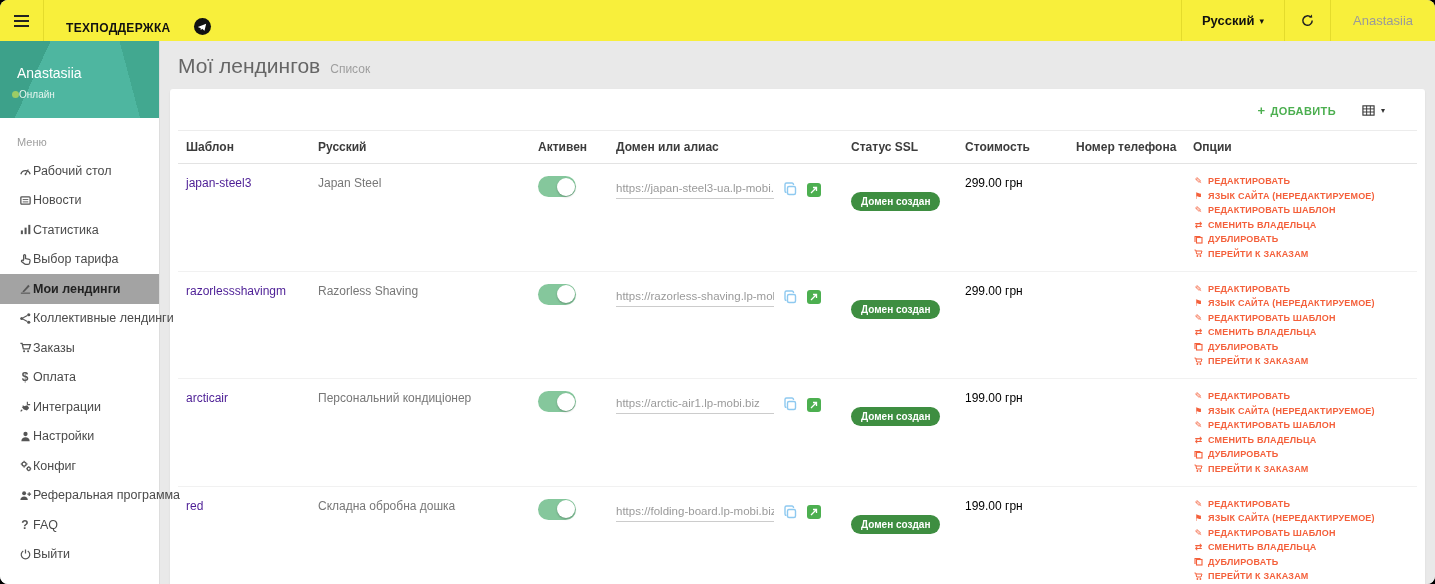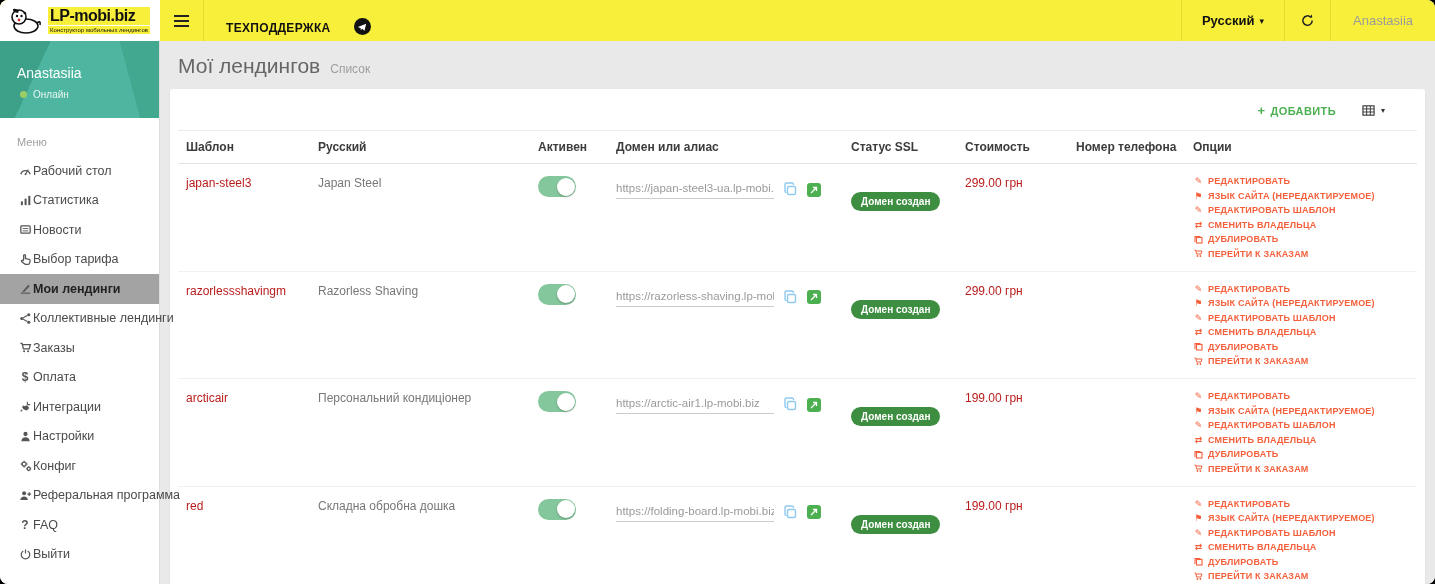--- a/index.html
+++ b/index.html
@@ -25,21 +25,21 @@
   .refresh-box { display:flex; align-items:center; justify-content:center; width:46px; border-left:1px solid #e4db2c; cursor:pointer; }
   .user-box { display:flex; align-items:center; padding:0 22px; font-size:13px; color:#9a9a9a; border-left:1px solid #e4db2c; cursor:pointer; }
 
   
   .sidebar { position:absolute; top:41px; left:0; bottom:0; width:160px; background:#fff; z-index:20; border-right:1px solid #ddd; }
   .profile { height:77px; position:relative; overflow:hidden;
     background:linear-gradient(115deg, #3da18a 0 26%, rgba(0,0,0,0) 26%),
                linear-gradient(255deg, #42a890 0 22%, rgba(0,0,0,0) 22%),
                #4eb6a0; }
   .profile-name { position:absolute; left:17px; top:24px; color:#fff; font-size:14px; }
-  .profile-status { position:absolute; left:20px; top:48px; display:flex; align-items:center; gap:6px; color:#e8f5ef; font-size:10px; }
+  .profile-status { position:absolute; left:12px; top:48px; display:flex; align-items:center; color:#e8f5ef; font-size:10px; }
   .online-dot { width:7px; height:7px; border-radius:50%; background:#9ccc65; }
   .menu-label { padding:18px 17px 8px; font-size:11px; color:#9e9e9e; }
   .menu-item { display:flex; align-items:center; height:29.5px; padding:0 17px; font-size:12.5px; color:#4a4a4a; cursor:pointer; white-space:nowrap; }
   .menu-item.active { background:#a3a3a3; font-weight:bold; color:#222; }
   .mi-ico { width:16px; flex:none; display:flex; justify-content:center; color:#555; font-size:12px; }
   .mi-ico svg { width:13px; height:13px; stroke:#555; fill:none; stroke-width:1.4; }
   .mi-ico svg .f { fill:#555; stroke:none; }
 
   
   .main { position:absolute; left:160px; top:41px; right:0; bottom:0; background:#e9e9e9; overflow:hidden; }
@@ -52,23 +52,23 @@
   .add-plus { font-size:13px; font-weight:bold; }
   .grid-dd { display:flex; align-items:center; gap:6px; cursor:pointer; color:#333; }
   .grid-dd svg { width:13px; height:13px; }
   .grid-dd .caret { font-size:8px; color:#333; }
 
   table { width:calc(100% - 16px); margin:0 8px; border-collapse:collapse; table-layout:fixed; }
   col.c1{width:132px} col.c2{width:220px} col.c3{width:78px} col.c4{width:235px}
   col.c5{width:114px} col.c6{width:111px} col.c7{width:117px} col.c8{width:auto}
   thead th { text-align:left; font-size:12px; color:#3c3c3c; font-weight:bold; padding:9px 8px; border-top:1px solid #ececec; border-bottom:1px solid #e3e3e3; }
   tbody td { vertical-align:top; padding:12px 8px; height:103px; border-bottom:1px solid #f1f1f1; }
-  .cell-template { font-size:12px; color:#b91c1c; }
+  .cell-template { font-size:12px; color:#4c1d95; }
   .cell-name { font-size:12px; color:#777; }
-  .cell-price { font-size:12px; color:#b91c1c; }
+  .cell-price { font-size:12px; color:#000000; }
   .cell-phone { font-size:12px; color:#9a9a9a; }
 
   .toggle { display:inline-block; width:38px; height:21px; background:#85c79c; border-radius:11px; position:relative; cursor:pointer; }
   .toggle .knob { position:absolute; right:1.5px; top:1.5px; width:18px; height:18px; background:#fff; border-radius:50%; box-shadow:0 1px 2px rgba(0,0,0,0.25); }
 
   .domain-wrap { display:flex; align-items:center; gap:9px; margin-top:4px; }
   .domain-input { width:158px; border:none; border-bottom:1px solid #ccc; font-size:11.5px; color:#9a9a9a; padding:2px 0 4px; outline:none; background:transparent; font-family:"Liberation Sans","DejaVu Sans",sans-serif; }
   .ico-copy svg { width:15px; height:15px; display:block; cursor:pointer; }
   .ico-visit { width:14px; height:14px; background:#4caf50; border-radius:3px; display:flex; align-items:center; justify-content:center; cursor:pointer; }
   .ico-visit svg { width:8px; height:8px; }
@@ -81,36 +81,20 @@
   .opt-ico svg { width:9px; height:9px; }
 
   .refresh-box svg { width:15px; height:15px; }
 </style>
 </head>
 <body>
 
 <div class="app">
 
   <div class="topbar">
-    <div class="brand">
-      <svg class="brand-logo" viewBox="0 0 34 30">
-        <ellipse cx="18" cy="20" rx="12" ry="7" fill="#fff" stroke="#111" stroke-width="1.6"></ellipse>
-        <circle cx="11" cy="11" r="7" fill="#fff" stroke="#111" stroke-width="1.6"></circle>
-        <path d="M6 6 Q3 2 8 3 Q12 4 10 7 Z" fill="#111"></path>
-        <path d="M15 7 Q19 4 18 9 Z" fill="#111"></path>
-        <circle cx="9" cy="10" r="1.2" fill="#111"></circle>
-        <circle cx="13.5" cy="10" r="1.2" fill="#111"></circle>
-        <circle cx="11" cy="14" r="1.4" fill="#d32f2f"></circle>
-        <path d="M29 17 Q33 14 32 19" stroke="#111" stroke-width="1.6" fill="none"></path>
-      </svg>
-      <div class="brand-text">
-        <span class="brand-name">LP-mobi.biz</span>
-        <span class="brand-tagline">Конструктор мобильных лендингов</span>
-      </div>
-    </div>
     <div class="hamburger">
         <i></i>
         <i></i>
         <i></i>
       </div>
     <div class="support-btn">
       <span>ТЕХПОДДЕРЖКА</span>
       <span class="tg-circle">
         <svg viewBox="0 0 12 12">
             <path d="M1 6 L11 2 L9 10.5 L6.2 8 L4.5 10 L4.4 7.4 Z" fill="#fff"></path>
@@ -149,35 +133,35 @@
             <path d="M2 11a5.2 5.2 0 0 1 10 0"></path>
             <path d="M7 11 L10 6" stroke-width="1.2"></path>
             <circle class="f" cx="7" cy="11" r="1"></circle>
           </svg>
         </span>
       <span>Рабочий стол</span>
     </div>
     <div class="menu-item">
       <span class="mi-ico">
           <svg viewBox="0 0 14 14">
+            <rect x="2" y="3" width="10" height="8" rx="1"></rect>
+            <path d="M4 6h6 M4 8.5h6" stroke-width="1"></path>
+          </svg>
+        </span>
+      <span>Новости</span>
+    </div>
+    <div class="menu-item">
+      <span class="mi-ico">
+          <svg viewBox="0 0 14 14">
             <rect class="f" x="2" y="8" width="2.2" height="4"></rect>
             <rect class="f" x="6" y="5" width="2.2" height="7"></rect>
             <rect class="f" x="10" y="2" width="2.2" height="10"></rect>
           </svg>
         </span>
       <span>Статистика</span>
-    </div>
-    <div class="menu-item">
-      <span class="mi-ico">
-          <svg viewBox="0 0 14 14">
-            <rect x="2" y="3" width="10" height="8" rx="1"></rect>
-            <path d="M4 6h6 M4 8.5h6" stroke-width="1"></path>
-          </svg>
-        </span>
-      <span>Новости</span>
     </div>
     <div class="menu-item">
       <span class="mi-ico">
           <svg viewBox="0 0 14 14">
             <path d="M5 7V2.8a1 1 0 0 1 2 0V6l4 .8c.8.2 1 .8.9 1.5l-.5 2.7c-.2.8-.7 1.2-1.5 1.2H7.2c-.5 0-1-.2-1.4-.6L3 9.5c-.5-.5-.4-1.2.1-1.6.4-.3 1-.3 1.4.1Z"></path>
           </svg>
         </span>
       <span>Выбор тарифа</span>
     </div>
     <div class="menu-item active">

